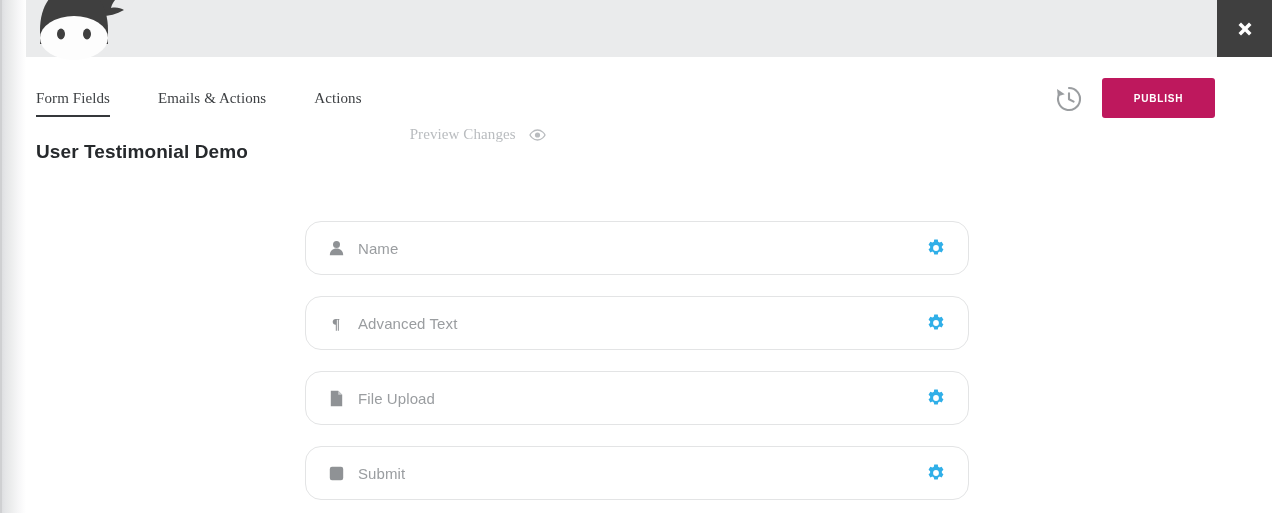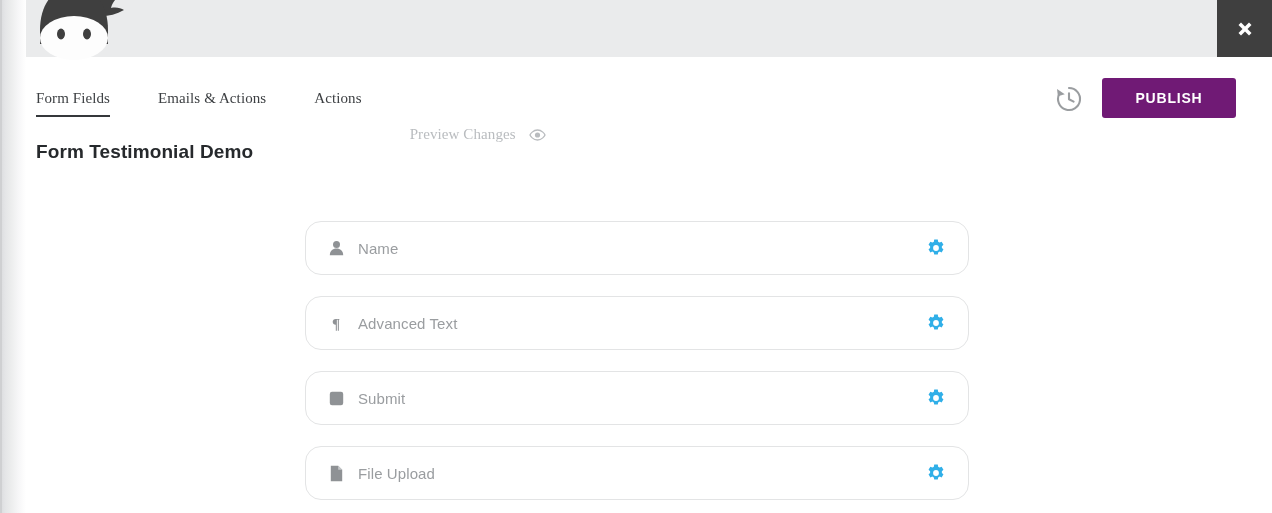--- a/index.html
+++ b/index.html
@@ -132,28 +132,28 @@
     left: 1054px;
     top: 84px;
     width: 30px;
     height: 30px;
     cursor: pointer;
   }
   .publish-button {
     position: absolute;
     left: 1102px;
     top: 78px;
-    width: 134px;
+    width: 113px;
     height: 40px;
-    background: #701a75;
+    background: #be185d;
     border: none;
     border-radius: 3px;
     color: #ffffff;
     font-family: "Liberation Sans", sans-serif;
-    font-size: 14px;
+    font-size: 10px;
     font-weight: bold;
     letter-spacing: 0.8px;
     cursor: pointer;
   }
 
   
   .form-title {
     position: absolute;
     left: 36px;
     top: 141px;
@@ -264,21 +264,21 @@
   <div class="history-button">
     <svg width="30" height="30" viewBox="0 0 30 30">
       <path d="M15 4 A11 11 0 1 1 5.2 10.1" fill="none" stroke="#9a9da0" stroke-width="2.1" stroke-linecap="round"></path>
       <path d="M3.0 5.0 L3.9 12.2 L10.8 10.2 Z" fill="#9a9da0"></path>
       <path d="M15 9.2 L15 15.2 L19.6 17.6" fill="none" stroke="#9a9da0" stroke-width="2.1" stroke-linecap="round" stroke-linejoin="round"></path>
     </svg>
   </div>
 
   <button class="publish-button">PUBLISH</button>
 
-  <div class="form-title">Form Testimonial Demo</div>
+  <div class="form-title">User Testimonial Demo</div>
 
   <div class="field-list">
 
     <div class="field-row">
       <span class="field-icon">
         <svg width="15" height="16" viewBox="0 0 15 16">
           <circle cx="7.5" cy="4.4" r="3.5" fill="#8f9295"></circle>
           <path d="M0.8 15.2 C0.8 10.6 3.8 8.4 7.5 8.4 C11.2 8.4 14.2 10.6 14.2 15.2 Z" fill="#8f9295"></path>
         </svg>
       </span>
@@ -309,55 +309,55 @@
                    l-0.35 2.1 h-3.6 l-0.35 -2.1 a6.2 6.2 0 0 1 -1.55 -0.9 l-1.95 0.85 -1.8 -3.1
                    1.6 -1.35 a6.2 6.2 0 0 1 0 -1.8 l-1.6 -1.35 1.8 -3.1 1.95 0.85
                    a6.2 6.2 0 0 1 1.55 -0.9 Z" fill="#30afe8"></path>
           <circle cx="9" cy="9" r="2.9" fill="#ffffff"></circle>
         </svg>
       </span>
     </div>
 
     <div class="field-row">
       <span class="field-icon">
+        <svg width="13" height="17" viewBox="0 0 13 17">
+          <path d="M0.8 0.8 h7.4 l4 4 v11.4 h-11.4 Z" fill="#8f9295"></path>
+          <path d="M8.2 0.8 v4 h4 Z" fill="#c8cacc"></path>
+        </svg>
+      </span>
+      <span class="field-label">File Upload</span>
+      <span class="field-gear">
+        <svg width="18" height="18" viewBox="0 0 18 18">
+          <path d="M7.2 0.6 h3.6 l0.35 2.1 a6.2 6.2 0 0 1 1.55 0.9 l1.95 -0.85 1.8 3.1 -1.6 1.35
+                   a6.2 6.2 0 0 1 0 1.8 l1.6 1.35 -1.8 3.1 -1.95 -0.85 a6.2 6.2 0 0 1 -1.55 0.9
+                   l-0.35 2.1 h-3.6 l-0.35 -2.1 a6.2 6.2 0 0 1 -1.55 -0.9 l-1.95 0.85 -1.8 -3.1
+                   1.6 -1.35 a6.2 6.2 0 0 1 0 -1.8 l-1.6 -1.35 1.8 -3.1 1.95 0.85
+                   a6.2 6.2 0 0 1 1.55 -0.9 Z" fill="#30afe8"></path>
+          <circle cx="9" cy="9" r="2.9" fill="#ffffff"></circle>
+        </svg>
+      </span>
+    </div>
+
+    <div class="field-row">
+      <span class="field-icon">
         <svg width="15" height="15" viewBox="0 0 15 15">
           <rect x="0.8" y="0.8" width="13.4" height="13.4" rx="2.2" fill="#8f9295"></rect>
         </svg>
       </span>
       <span class="field-label">Submit</span>
       <span class="field-gear">
         <svg width="18" height="18" viewBox="0 0 18 18">
           <path d="M7.2 0.6 h3.6 l0.35 2.1 a6.2 6.2 0 0 1 1.55 0.9 l1.95 -0.85 1.8 3.1 -1.6 1.35
                    a6.2 6.2 0 0 1 0 1.8 l1.6 1.35 -1.8 3.1 -1.95 -0.85 a6.2 6.2 0 0 1 -1.55 0.9
                    l-0.35 2.1 h-3.6 l-0.35 -2.1 a6.2 6.2 0 0 1 -1.55 -0.9 l-1.95 0.85 -1.8 -3.1
                    1.6 -1.35 a6.2 6.2 0 0 1 0 -1.8 l-1.6 -1.35 1.8 -3.1 1.95 0.85
                    a6.2 6.2 0 0 1 1.55 -0.9 Z" fill="#30afe8"></path>
           <circle cx="9" cy="9" r="2.9" fill="#ffffff"></circle>
         </svg>
       </span>
     </div>
 
-    <div class="field-row">
-      <span class="field-icon">
-        <svg width="13" height="17" viewBox="0 0 13 17">
-          <path d="M0.8 0.8 h7.4 l4 4 v11.4 h-11.4 Z" fill="#8f9295"></path>
-          <path d="M8.2 0.8 v4 h4 Z" fill="#c8cacc"></path>
-        </svg>
-      </span>
-      <span class="field-label">File Upload</span>
-      <span class="field-gear">
-        <svg width="18" height="18" viewBox="0 0 18 18">
-          <path d="M7.2 0.6 h3.6 l0.35 2.1 a6.2 6.2 0 0 1 1.55 0.9 l1.95 -0.85 1.8 3.1 -1.6 1.35
-                   a6.2 6.2 0 0 1 0 1.8 l1.6 1.35 -1.8 3.1 -1.95 -0.85 a6.2 6.2 0 0 1 -1.55 0.9
-                   l-0.35 2.1 h-3.6 l-0.35 -2.1 a6.2 6.2 0 0 1 -1.55 -0.9 l-1.95 0.85 -1.8 -3.1
-                   1.6 -1.35 a6.2 6.2 0 0 1 0 -1.8 l-1.6 -1.35 1.8 -3.1 1.95 0.85
-                   a6.2 6.2 0 0 1 1.55 -0.9 Z" fill="#30afe8"></path>
-          <circle cx="9" cy="9" r="2.9" fill="#ffffff"></circle>
-        </svg>
-      </span>
-    </div>
-
   </div>
 
   <div class="left-edge"></div>
   <div class="left-edge-line"></div>
 
 </div>
 
 </body></html>

